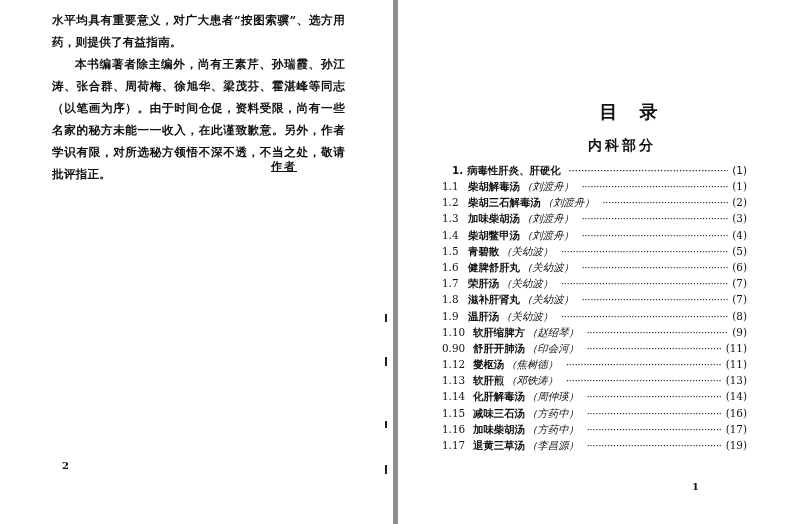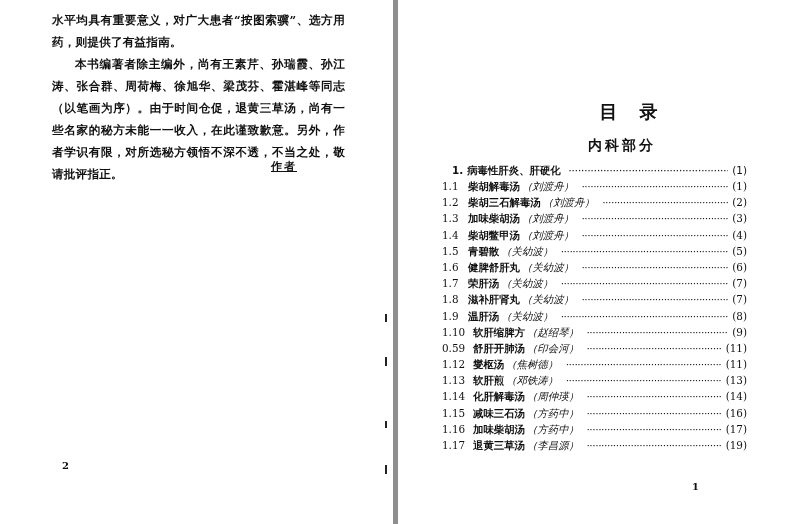--- a/index.html
+++ b/index.html
@@ -141,21 +141,21 @@
       content: "························································································";
     }
     .toc-page { flex: none; font-weight: normal; }
   </style>
 </head>
 <body>
 
 <div class="page" id="page-left">
   <div class="body-text">
     <p>水平均具有重要意义，对广大患者“按图索骥”、选方用药，则提供了有益指南。</p>
-    <p class="indent">本书编著者除主编外，尚有王素芹、孙瑞霞、孙江涛、张合群、周荷梅、徐旭华、梁茂芬、霍湛峰等同志（以笔画为序）。由于时间仓促，退黄三草汤，尚有一些名家的秘方未能一一收入，在此谨致歉意。另外，作者学识有限，对所选秘方领悟不深不透，不当之处，敬请批评指正。</p>
+    <p class="indent">本书编著者除主编外，尚有王素芹、孙瑞霞、孙江涛、张合群、周荷梅、徐旭华、梁茂芬、霍湛峰等同志（以笔画为序）。由于时间仓促，资料受限，尚有一些名家的秘方未能一一收入，在此谨致歉意。另外，作者学识有限，对所选秘方领悟不深不透，不当之处，敬请批评指正。</p>
   </div>
   <div class="signature">作者</div>
   <div class="page-num" id="page-num-left">2</div>
 
   <div class="scan-mark" style="left:385px; top:314px; height:8px;"></div>
   <div class="scan-mark" style="left:385px; top:357px; height:9px;"></div>
   <div class="scan-mark" style="left:385px; top:421px; height:7px;"></div>
   <div class="scan-mark" style="left:385px; top:465px; height:9px;"></div>
 </div>
 
@@ -236,21 +236,21 @@
         <span class="toc-page">(8)</span>
       </li>
       <li class="toc-row sub2">
         <span class="toc-num">1.10</span>
         <span class="toc-label">软肝缩脾方</span>
         <span class="toc-author">（赵绍琴）</span>
         <span class="toc-dots"></span>
         <span class="toc-page">(9)</span>
       </li>
       <li class="toc-row sub2">
-        <span class="toc-num">0.59</span>
+        <span class="toc-num">0.90</span>
         <span class="toc-label">舒肝开肺汤</span>
         <span class="toc-author">（印会河）</span>
         <span class="toc-dots"></span>
         <span class="toc-page">(11)</span>
       </li>
       <li class="toc-row sub2">
         <span class="toc-num">1.12</span>
         <span class="toc-label">燮枢汤</span>
         <span class="toc-author">（焦树德）</span>
         <span class="toc-dots"></span>

